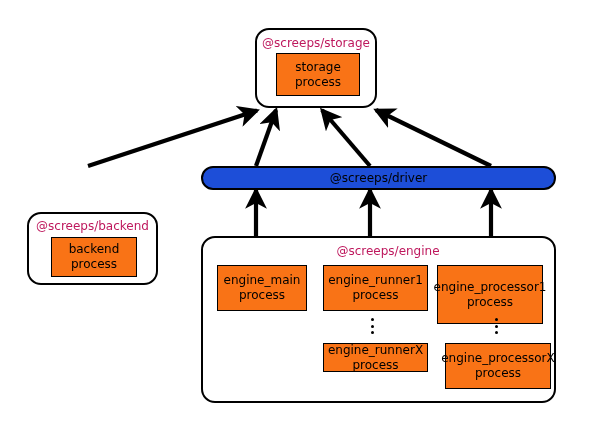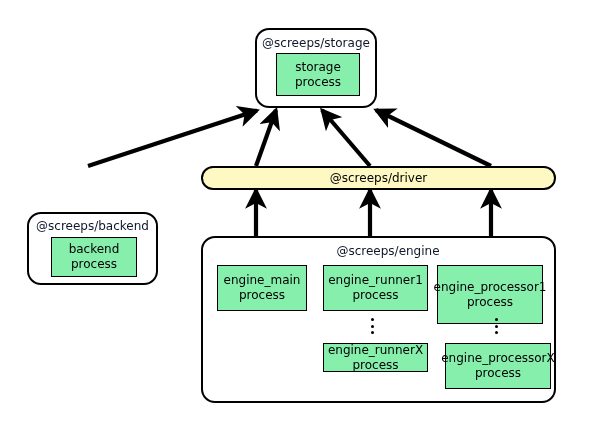--- a/index.html
+++ b/index.html
@@ -31,43 +31,43 @@
     background: #ffffff;
     border: 2px solid #000000;
     border-radius: 14px;
   }
   .pkg-title {
     position: absolute;
     left: 0;
     right: 0;
     text-align: center;
     font-size: 12px;
-    color: #0f172a;
+    color: #be185d;
     line-height: 14px;
     white-space: nowrap;
   }
   .proc {
     position: absolute;
     box-sizing: border-box;
-    background: #86efac;
+    background: #f97316;
     border: 1.5px solid #000000;
     display: flex;
     flex-direction: column;
     align-items: center;
     justify-content: center;
     font-size: 12px;
     color: #000000;
     line-height: 15px;
     text-align: center;
   }
   .proc span { display: block; white-space: nowrap; }
   .pill {
     position: absolute;
     box-sizing: border-box;
-    background: #fef9c3;
+    background: #1d4ed8;
     border: 2px solid #000000;
     border-radius: 999px;
     display: flex;
     align-items: center;
     justify-content: center;
     font-size: 12px;
     color: #000000;
   }
   .vdots {
     position: absolute;

